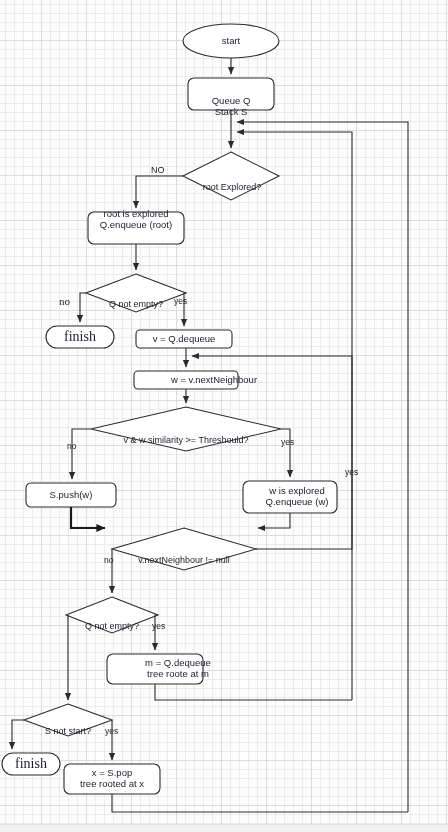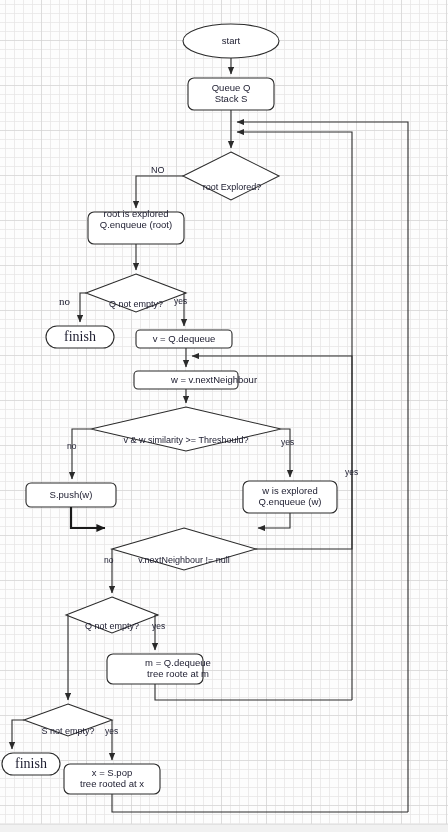--- a/index.html
+++ b/index.html
@@ -142,21 +142,21 @@
     <path d="M112,720 L112,760" marker-end="url(#ah)"></path>
 
     <path d="M112,794 L112,812 L408,812"></path>
   </g>
 </svg>
 
 <div class="node-label t-start" style="left:183px;top:30px;width:96px;height:22px;">
   <span>start</span>
 </div>
 
-<div class="node-label t-proc" style="left:188px;top:78px;width:86px;height:32px;">
+<div class="node-label t-proc" style="left:188px;top:91px;width:86px;height:32px;">
   <span>Queue Q</span>
   <span>Stack S</span>
 </div>
 
 <div class="node-label t-dia" style="left:186px;top:166px;width:92px;height:20px;">
   <span>root Explored?</span>
 </div>
 
 <div class="node-label t-proc" style="left:88px;top:212px;width:96px;height:16px;">
   <span>root is explored</span>
@@ -180,40 +180,40 @@
 </div>
 
 <div class="node-label t-dia" style="left:96px;top:421px;width:180px;height:16px;">
   <span>v &amp; w similarity &gt;= Threshould?</span>
 </div>
 
 <div class="node-label t-proc" style="left:26px;top:483px;width:90px;height:24px;">
   <span>S.push(w)</span>
 </div>
 
-<div class="node-label t-proc" style="left:243px;top:481px;width:94px;height:32px;text-align:center;">
+<div class="node-label t-proc" style="left:243px;top:481px;width:108px;height:32px;text-align:center;">
   <span>w is explored</span>
   <span>Q.enqueue (w)</span>
 </div>
 
 <div class="node-label t-dia" style="left:122px;top:541px;width:124px;height:16px;">
   <span>v.nextNeighbour != null</span>
 </div>
 
 <div class="node-label t-dia" style="left:69px;top:607px;width:86px;height:16px;">
   <span>Q not empty?</span>
 </div>
 
 <div class="node-label t-proc" style="left:107px;top:654px;width:96px;height:30px;padding-left:23px;">
   <span>m = Q.dequeue</span>
   <span>tree roote at m</span>
 </div>
 
 <div class="node-label t-dia" style="left:26px;top:712px;width:84px;height:16px;">
-  <span>S not empty?</span>
+  <span>S not start?</span>
 </div>
 
 <div class="node-label t-finish" style="left:2px;top:753px;width:58px;height:22px;">
   <span>finish</span>
 </div>
 
 <div class="node-label t-proc" style="left:64px;top:764px;width:96px;height:30px;">
   <span>x = S.pop</span>
   <span>tree rooted at x</span>
 </div>

